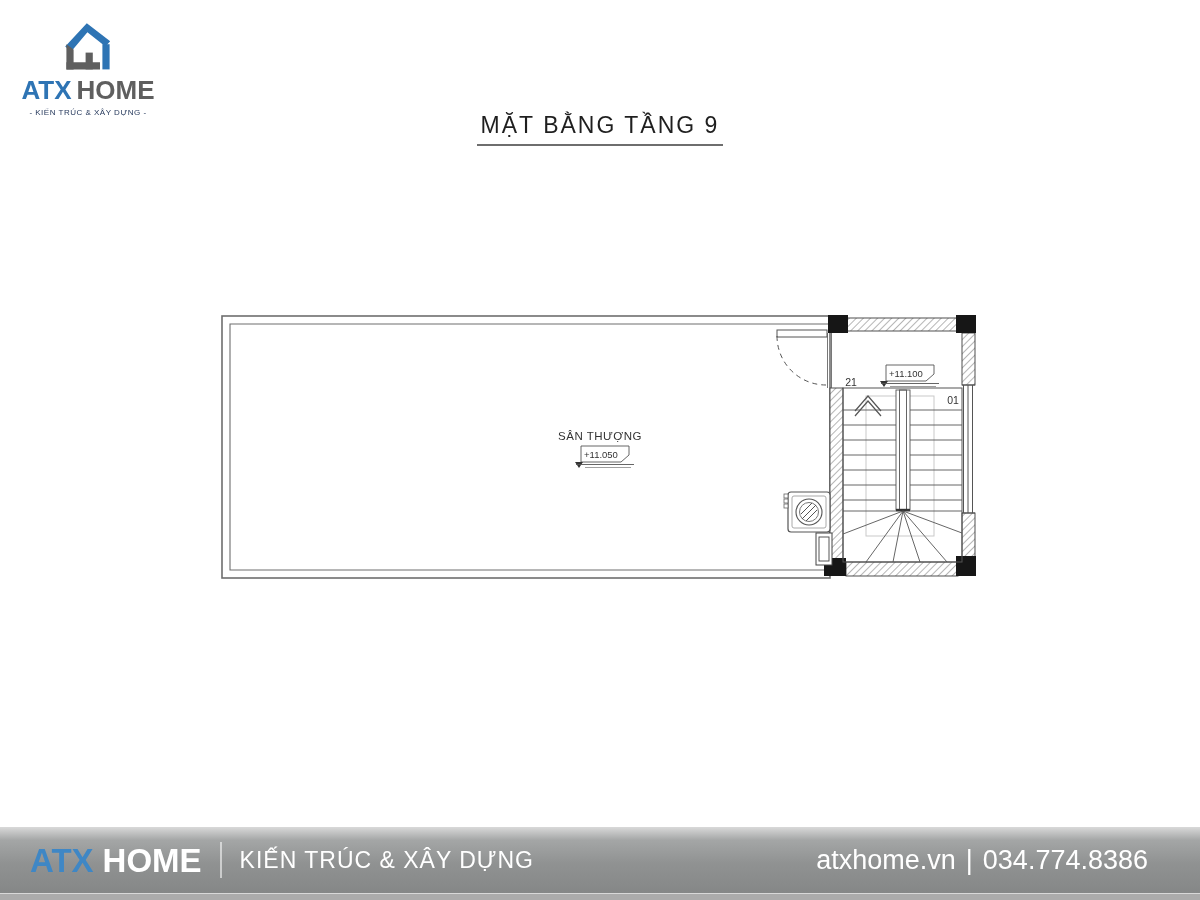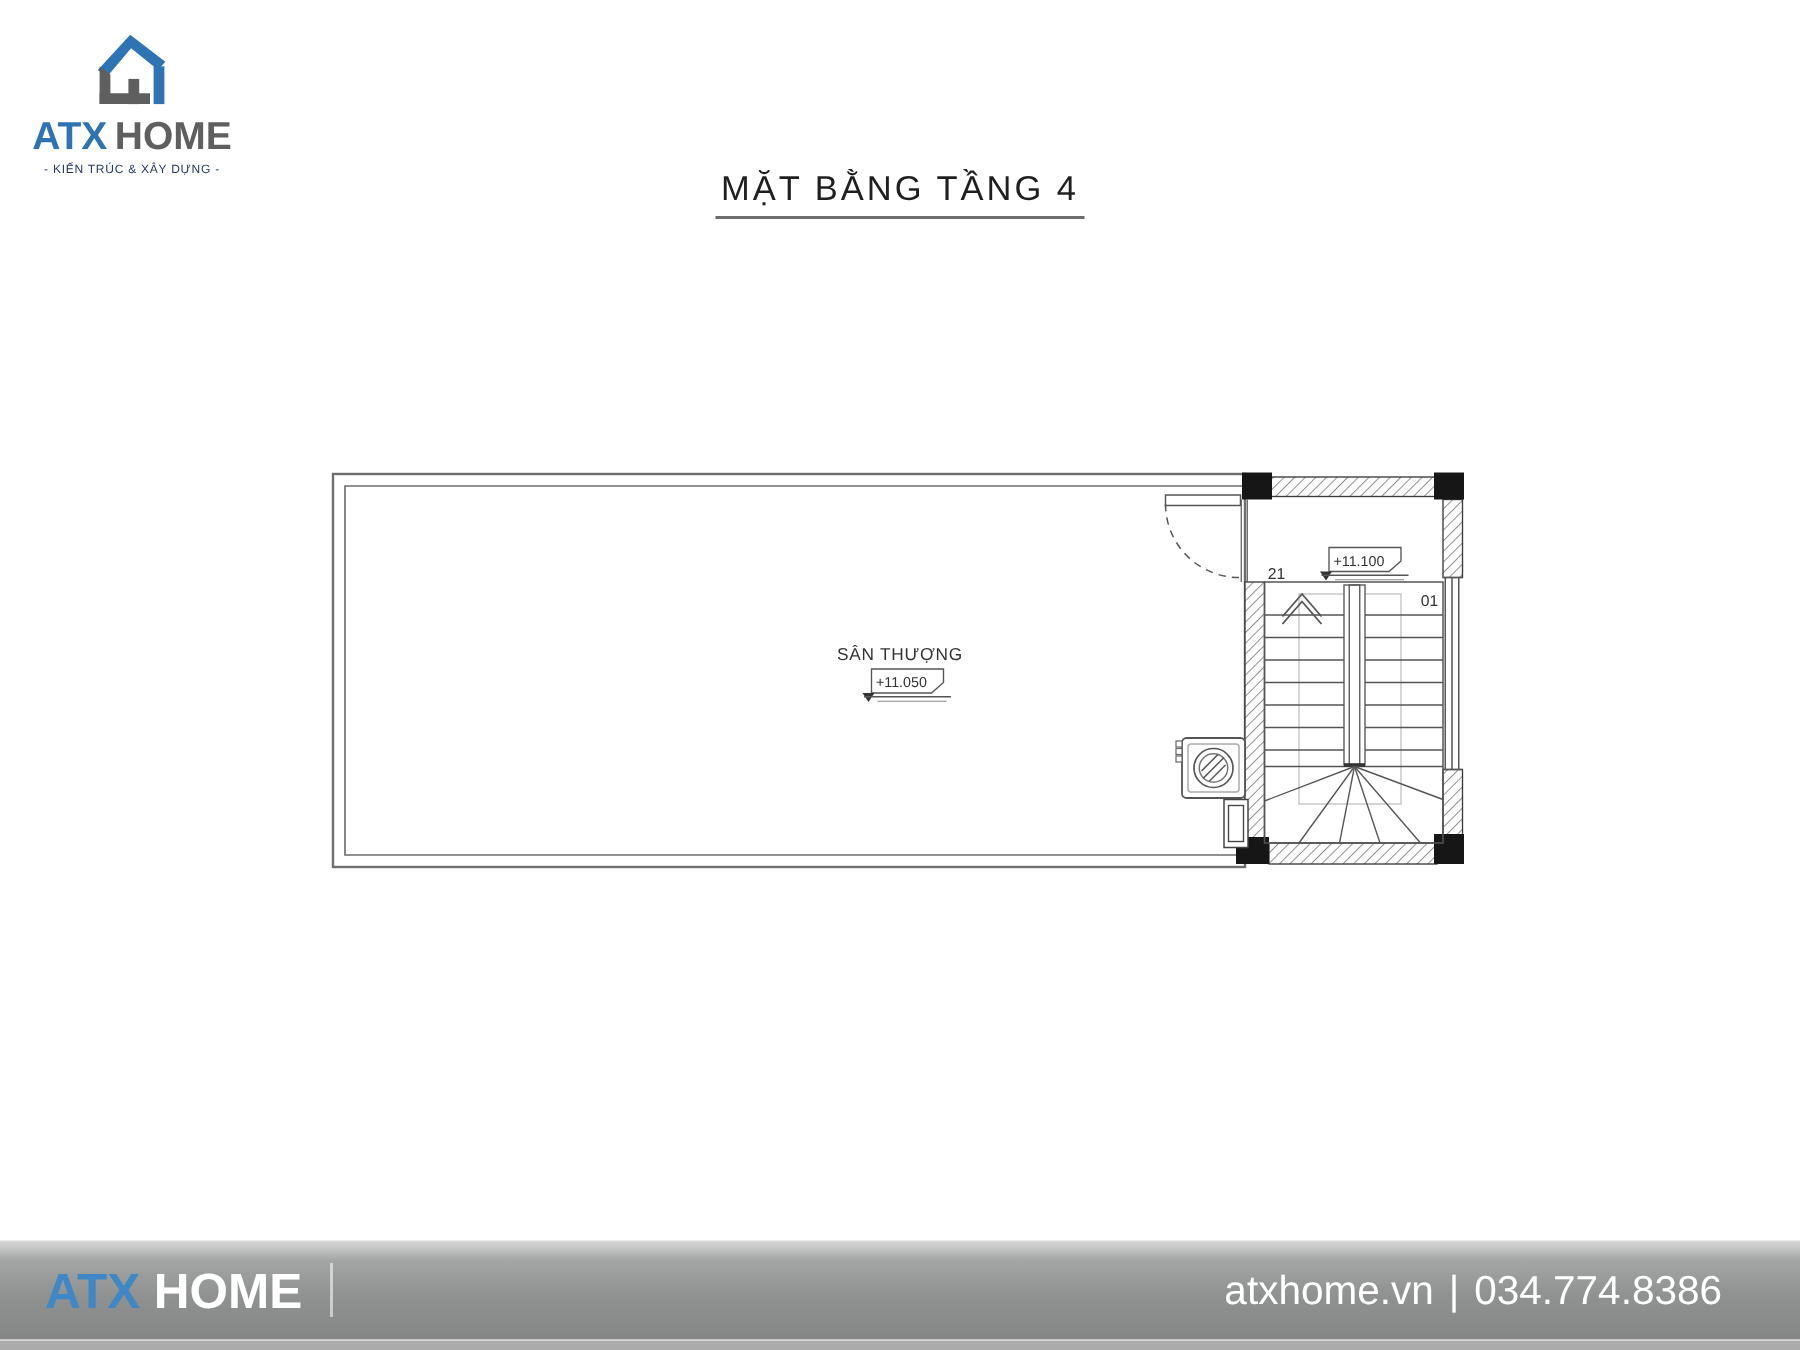--- a/index.html
+++ b/index.html
@@ -50,21 +50,21 @@
     <polygon points="14,80 70,80 70,92 14,92" fill="#5f5f5f"></polygon>
     <polygon points="46,64 58,64 58,92 46,92" fill="#5f5f5f"></polygon>
   </svg>
   <div class="logo-brand">
     <span class="atx">ATX</span><span class="home">HOME</span>
   </div>
   <div class="logo-tagline">- KIẾN TRÚC &amp; XÂY DỰNG -</div>
 </div>
 
 <div class="title-wrap">
-  <span>MẶT BẰNG TẦNG 4</span>
+  <span>MẶT BẰNG TẦNG 9</span>
 </div>
 
 <div class="plan">
 <svg width="800" height="300" viewBox="200 300 800 300">
   <defs>
     <pattern id="hatch" width="5" height="5" patternUnits="userSpaceOnUse" patternTransform="rotate(45)">
       <rect width="5" height="5" fill="#ffffff"></rect>
       <line x1="0" y1="0" x2="0" y2="5" stroke="#8f8f8f" stroke-width="1.3"></line>
     </pattern>
   </defs>
@@ -189,19 +189,20 @@
 </svg>
 </div>
 
 <div class="footer">
   <div class="footer-main">
     <div class="footer-left">
       <div class="footer-brand">
         <span class="atx">ATX</span><span class="home">HOME</span>
       </div>
       <div class="footer-divider"></div>
+      <div class="footer-tagline">KIẾN TRÚC &amp; XÂY DỰNG</div>
     </div>
     <div class="footer-right">
       <span>atxhome.vn</span><span class="sep">|</span><span>034.774.8386</span>
     </div>
   </div>
   <div class="footer-strip"></div>
 </div>
 
 </body></html>

